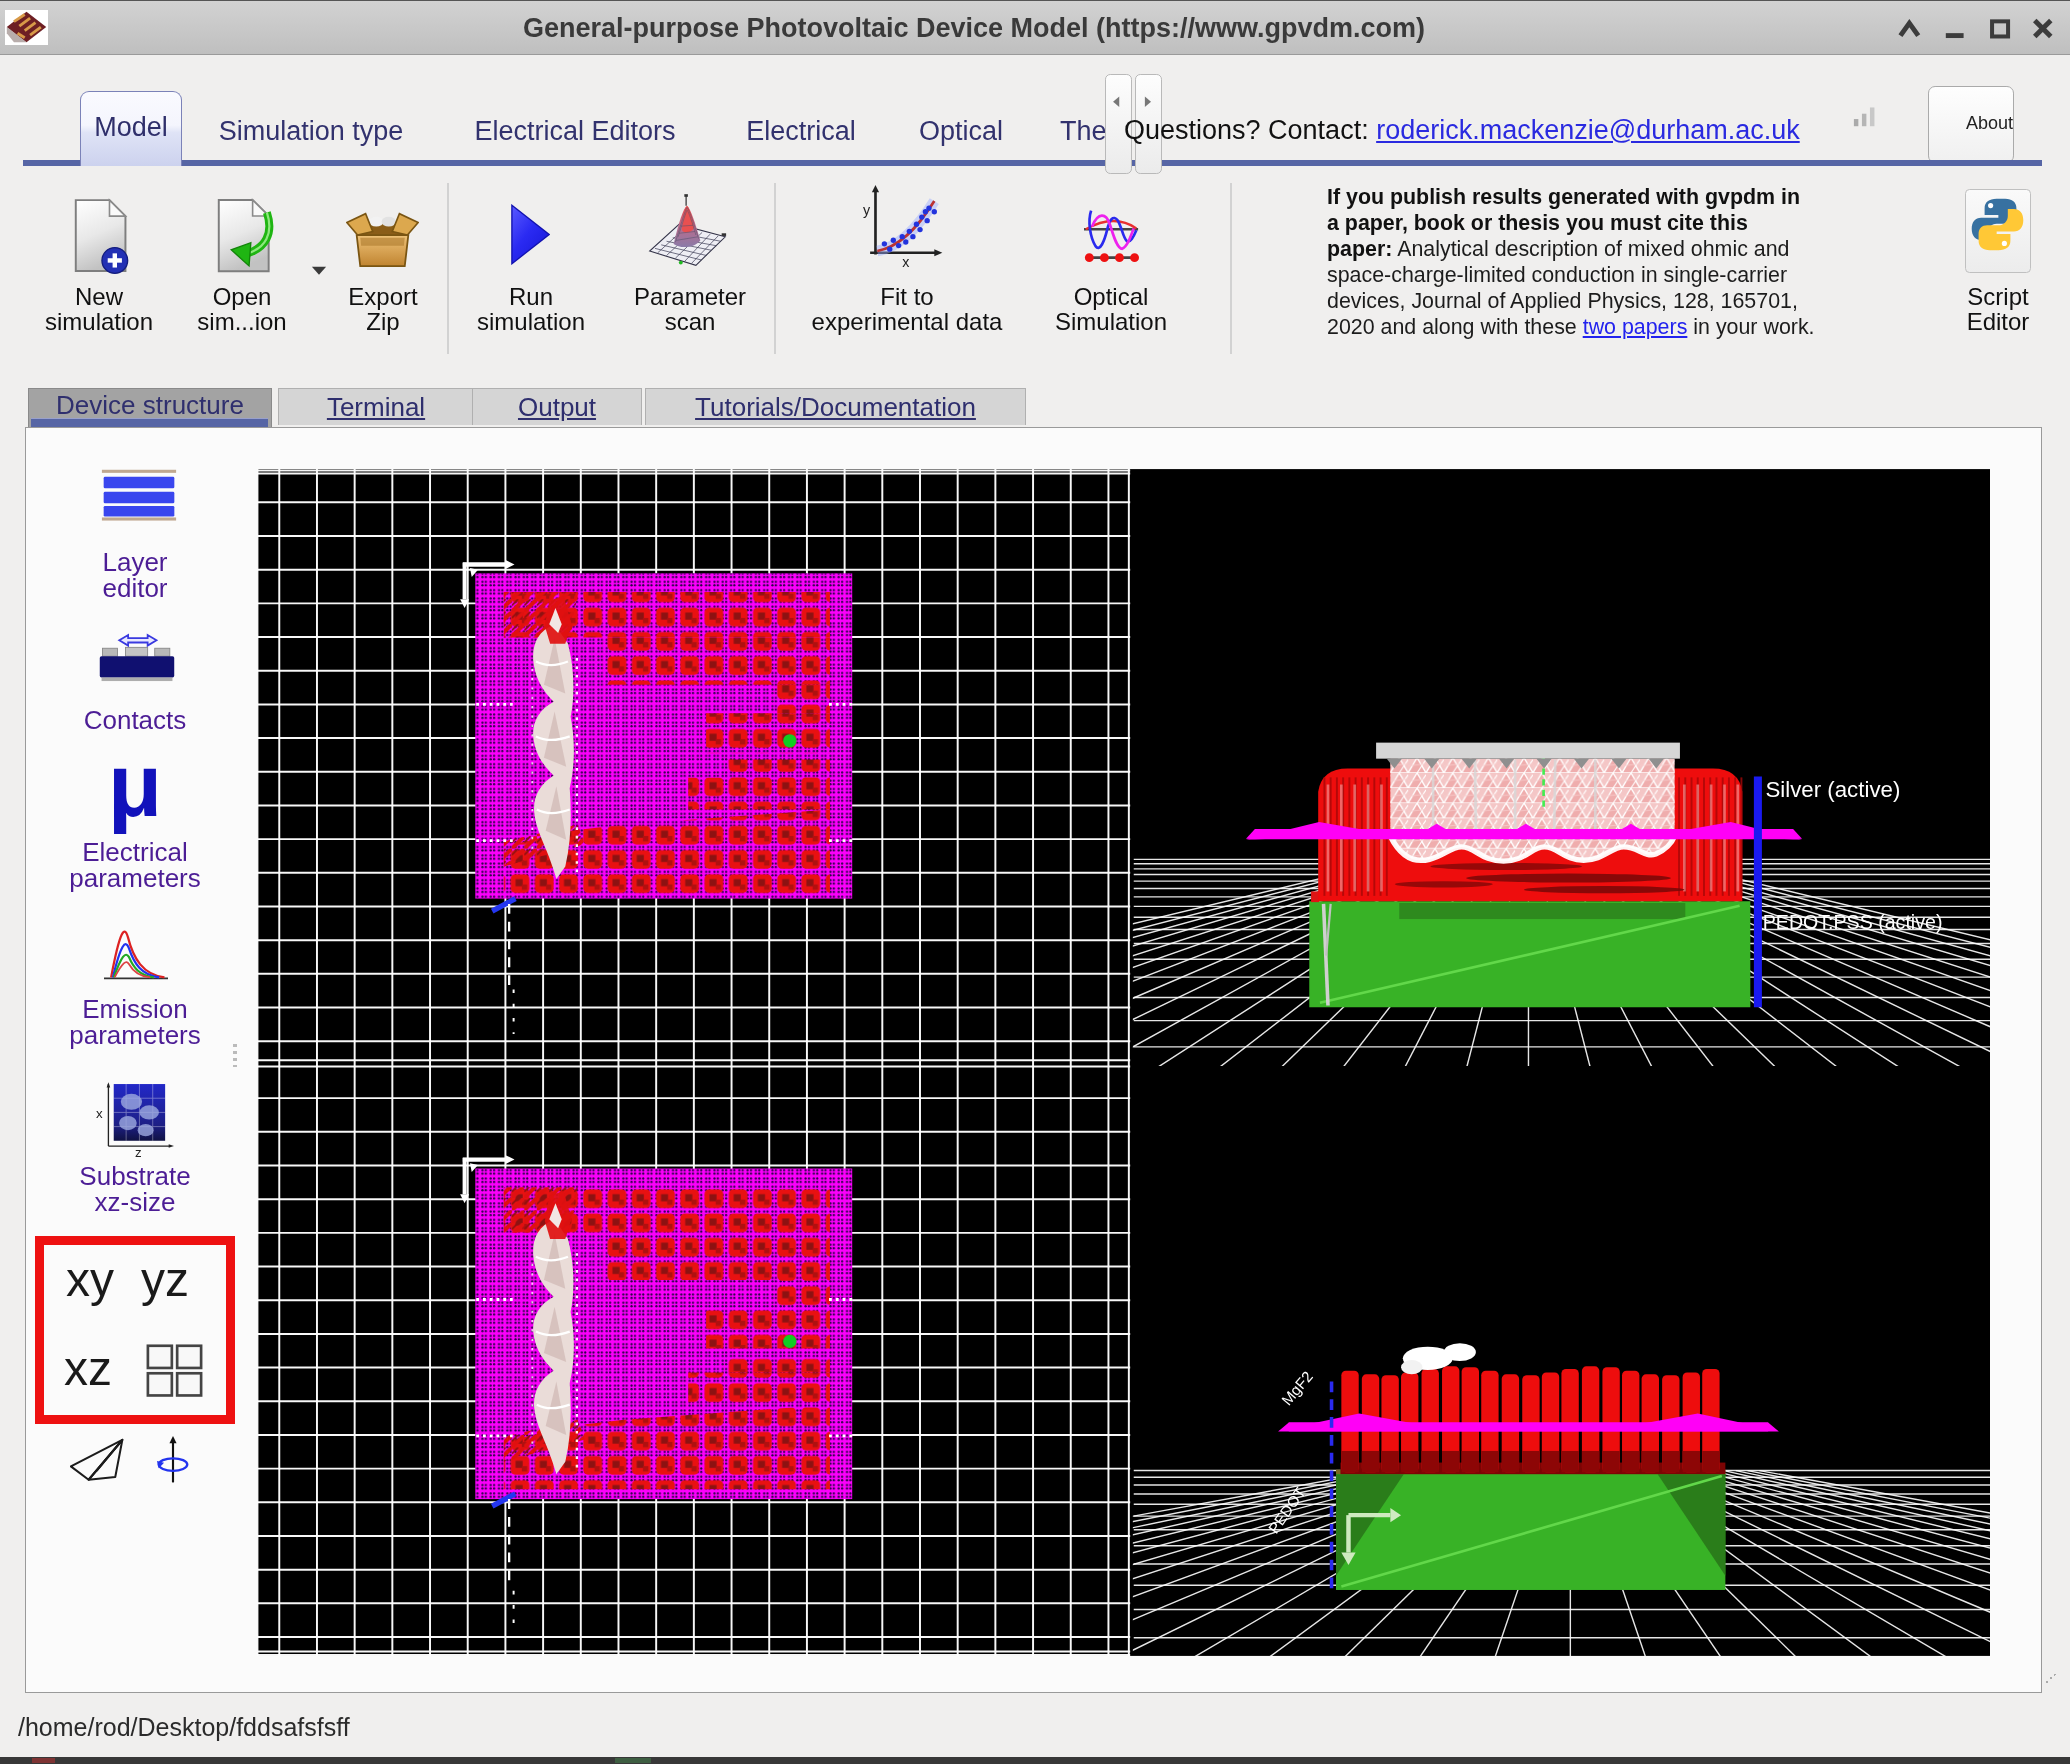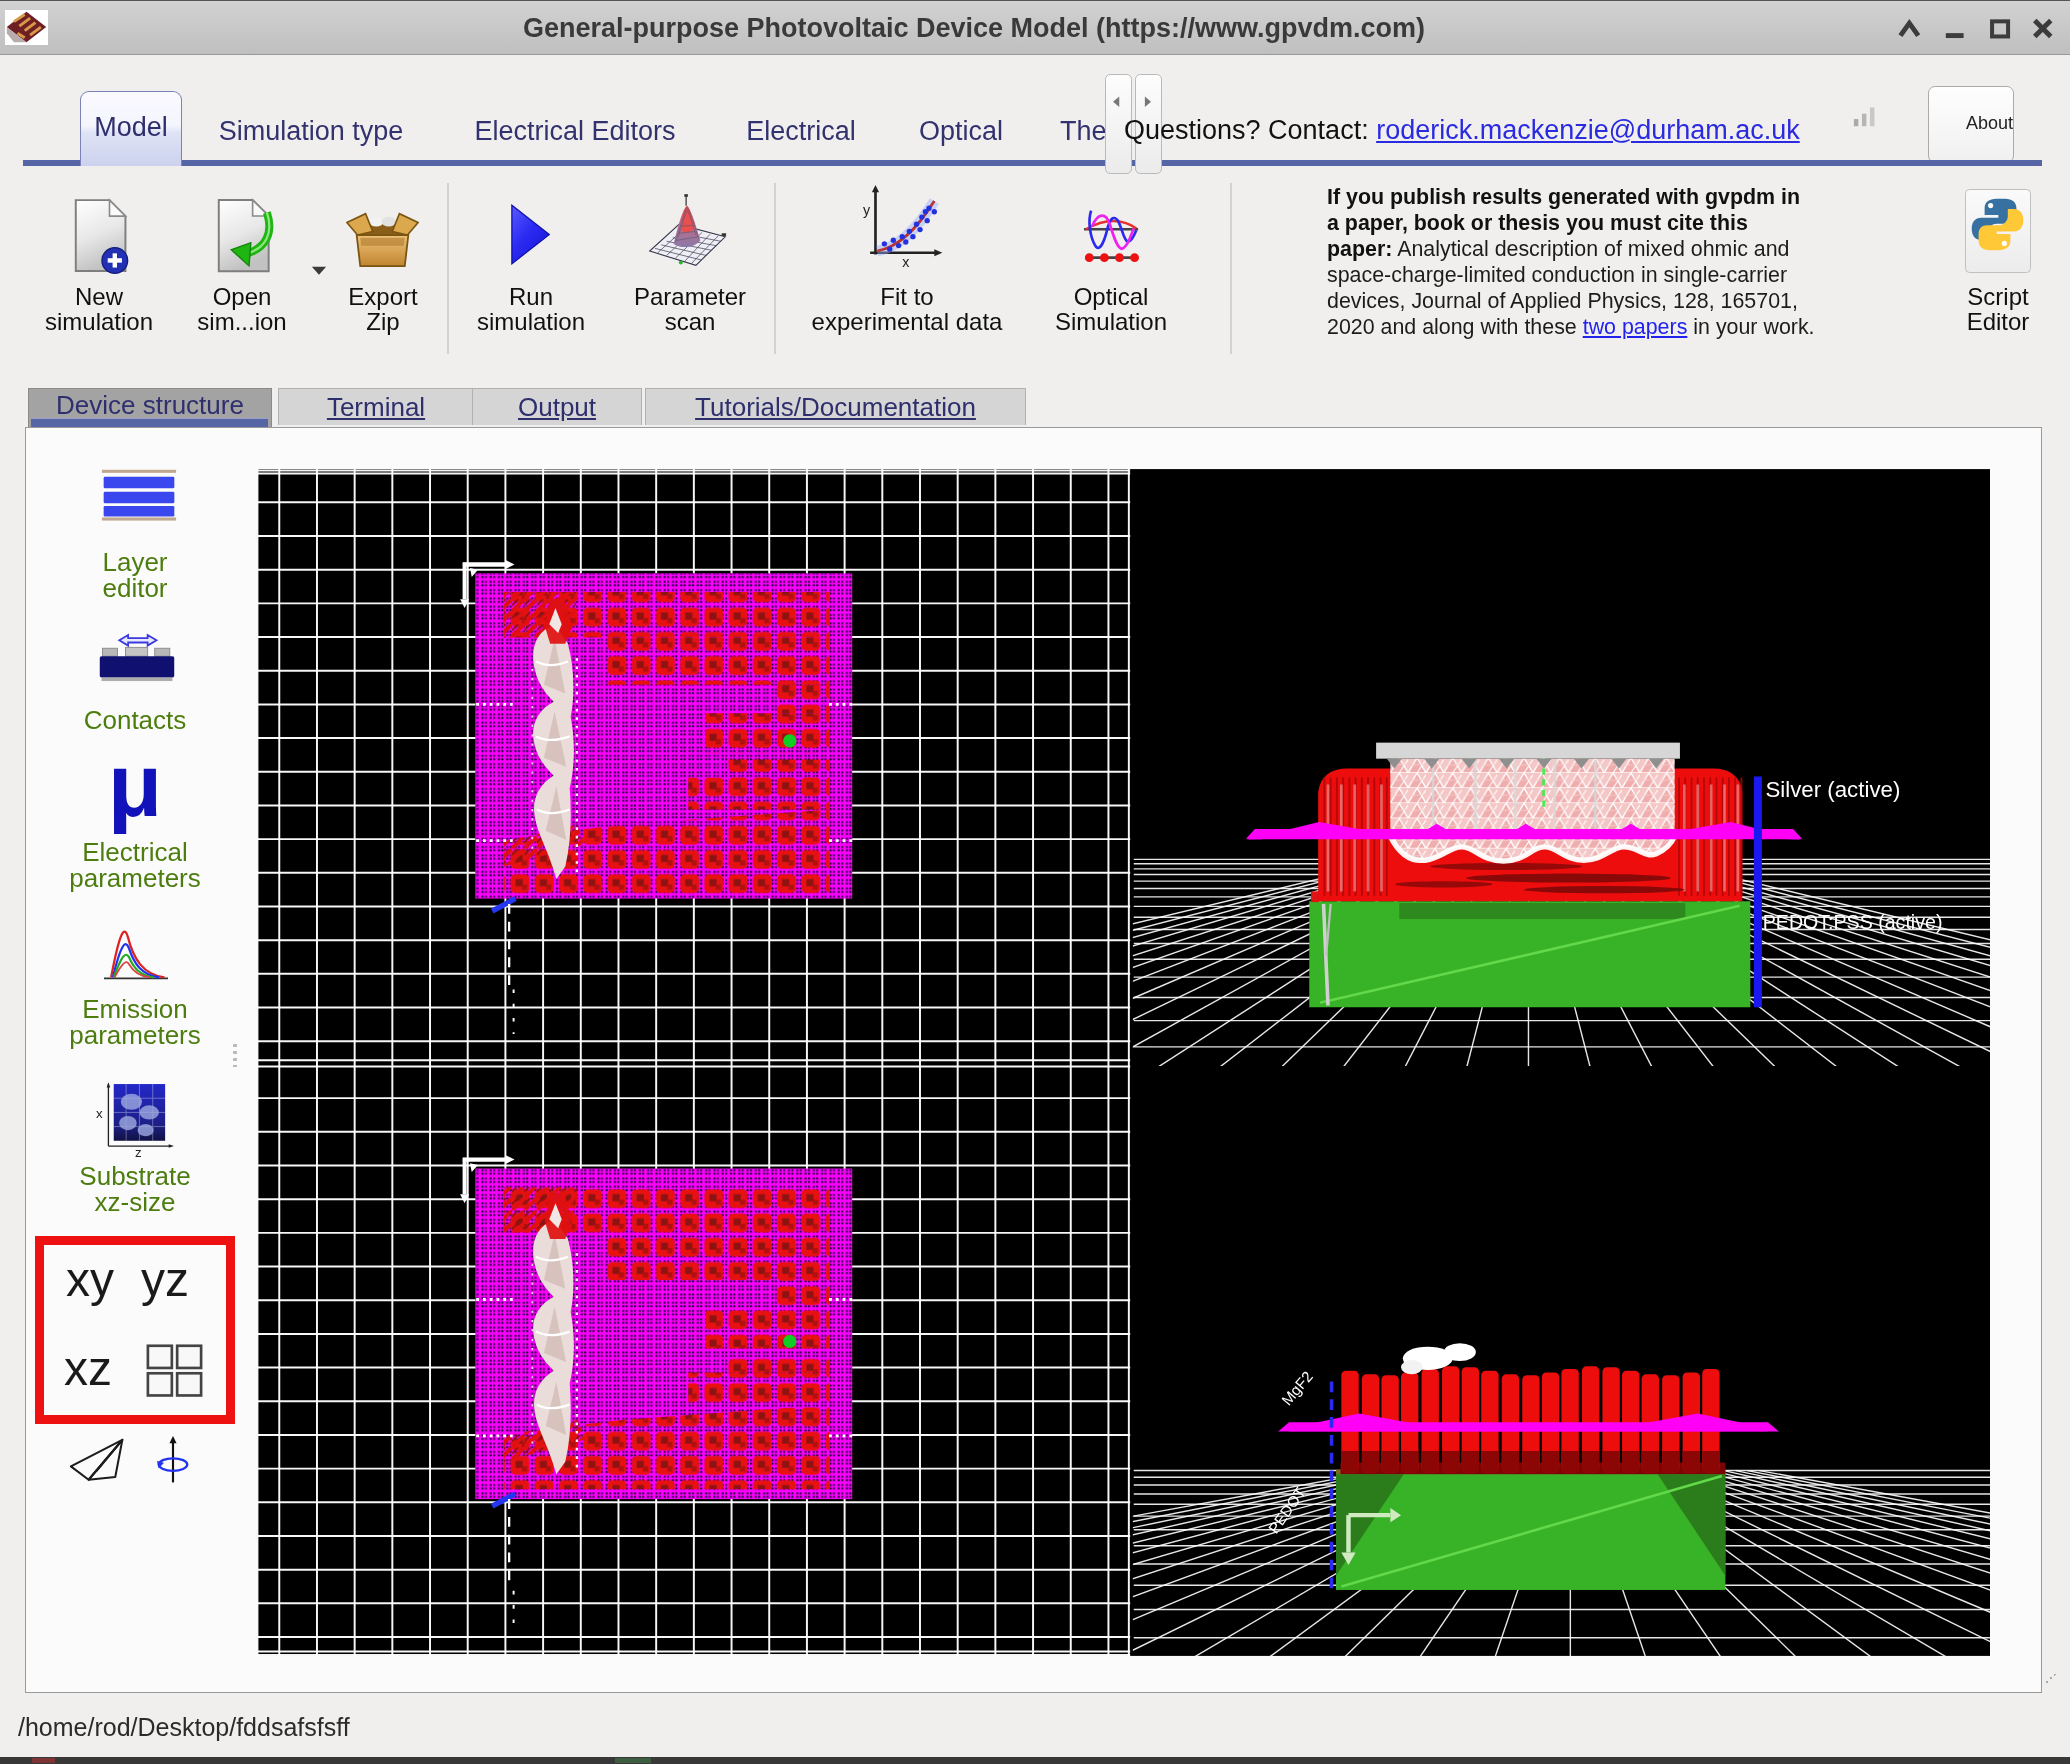--- a/index.html
+++ b/index.html
@@ -34,21 +34,21 @@
 .pybtn { position:absolute; left:1965px; top:189px; width:66px; height:84px;
   background:linear-gradient(#fafafa,#ececec); border:1.8px solid #c0c0c0; border-radius:4.5px; }
 .tab2 { position:absolute; top:388px; background:#d5d5d5; border:0.9px solid #b0b0b0; border-bottom:none;
   text-align:center; font-size:26px; color:#2f2f6e; height:37px; line-height:37px; z-index:3;text-decoration:underline; }
 .tab2a { position:absolute; left:28px; top:388px; width:244px; height:39px; background:#a3a3a3;
   border:1.8px solid #8a8a8a; border-bottom:none; text-align:center; font-size:26px; color:#2f2f6e;
   line-height:32px; z-index:4; }
 .tab2a .bar { position:absolute; left:1.8px; bottom:0; width:237px; height:9px; background:#5665a5; border-top:1.8px solid #98a0cc; }
 .panel { position:absolute; left:25px; top:427px; width:2017px; height:1266px; background:#fbfbfb;
   border:1.8px solid #9a9a9a; z-index:2; }
-.slabel { position:absolute; font-size:26px; line-height:26px; color:#4d7c0f; text-align:center; white-space:nowrap; z-index:3; }
+.slabel { position:absolute; font-size:26px; line-height:26px; color:#4c1d95; text-align:center; white-space:nowrap; z-index:3; }
 .gl { position:absolute; left:257px; top:469px; width:1733px; height:1187px; z-index:3; font-size:0; }
 .status { position:absolute; left:18px; top:1713px; font-size:25px; color:#2b2b2b; }
 .bstrip { position:absolute; left:0; top:1757px; width:2071px; height:7.1px; background:#383838; }
 .redbox { position:absolute; left:35px; top:1236px; width:200px; height:188px; border:9.8px solid #ee1111; z-index:3; }
 .rb { position:absolute; font-size:48px; color:#1a1a1a; z-index:4; }
 </style>
 </head>
 <body>
 
 <div class="titlebar"></div>

